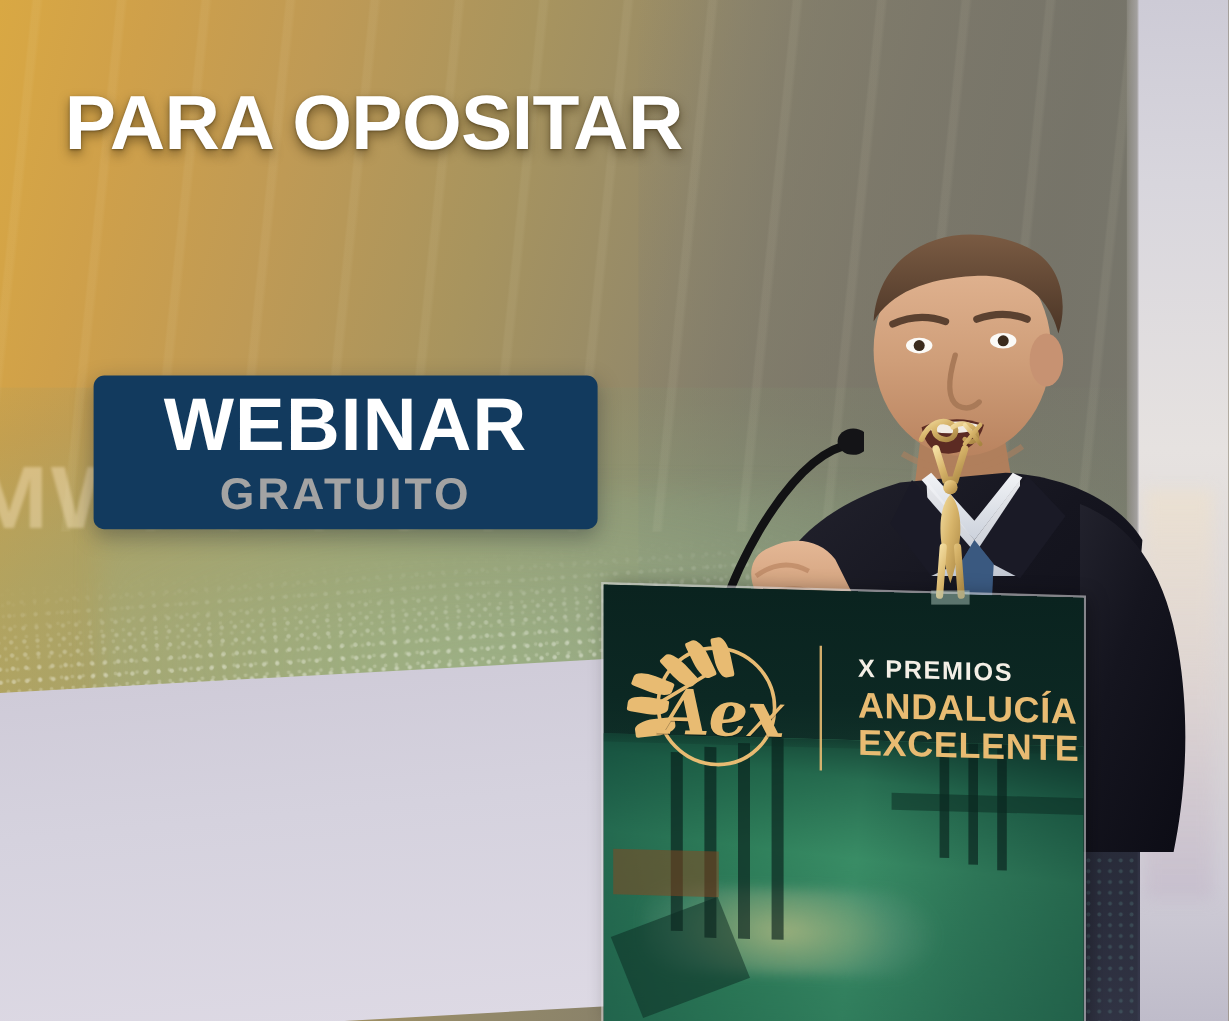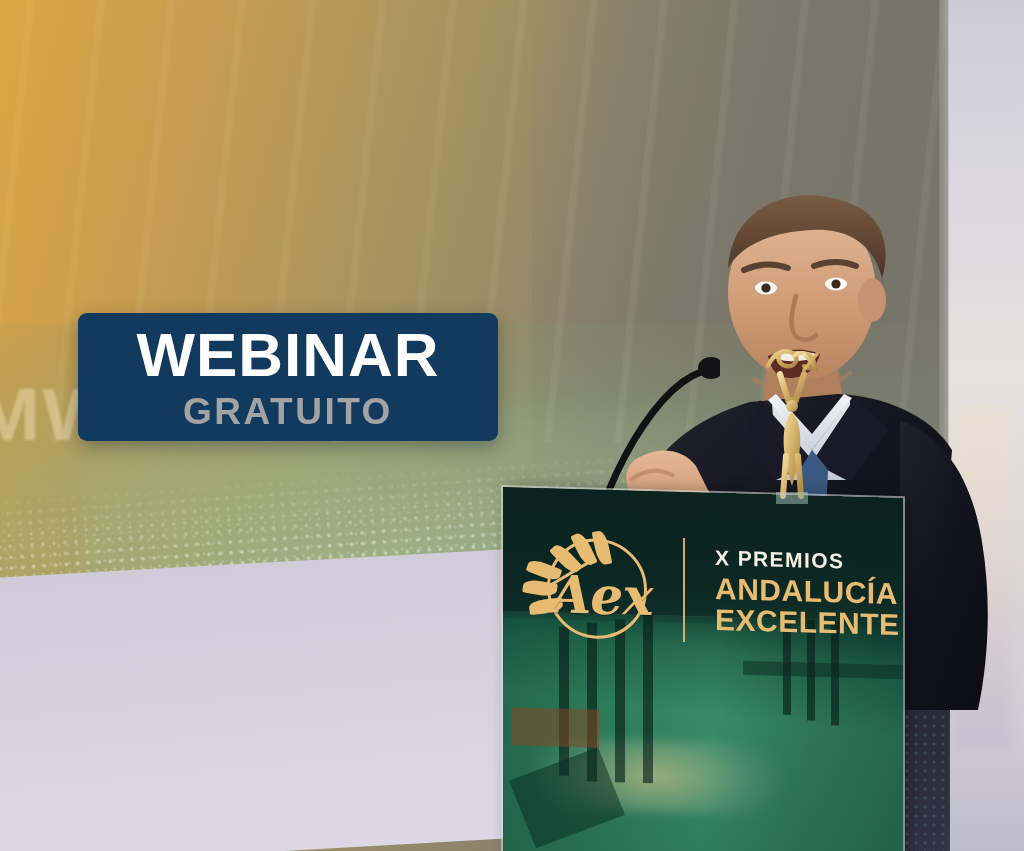--- a/index.html
+++ b/index.html
@@ -368,20 +368,21 @@
     <path d="M16 30 L 24 56 L 32 56 L 40 30" stroke="url(#goldG)" stroke-width="6" fill="none" stroke-linecap="round"></path>
     <circle cx="28" cy="62" r="6" fill="url(#goldG)"></circle>
     <path d="M28 68 C 20 76, 18 94, 21 112 C 23 126, 26 136, 28 142
              C 30 136, 33 126, 35 112 C 38 94, 36 76, 28 68 Z" fill="url(#goldG)"></path>
     <path d="M22 112 L 19 152 M 34 112 L 37 152" stroke="url(#goldG)" stroke-width="6" stroke-linecap="round"></path>
 
     <rect x="12" y="148" width="32" height="12" fill="rgba(190,215,205,.45)"></rect>
   </svg>
 
   <div class="layer" id="headline">
+    <div id="title-sub">PARA OPOSITAR</div>
   </div>
 
   <div class="layer" id="badge">
     <div id="badge-main">WEBINAR</div>
     <div id="badge-sub">GRATUITO</div>
   </div>
 
 </div>
 
 </body></html>

